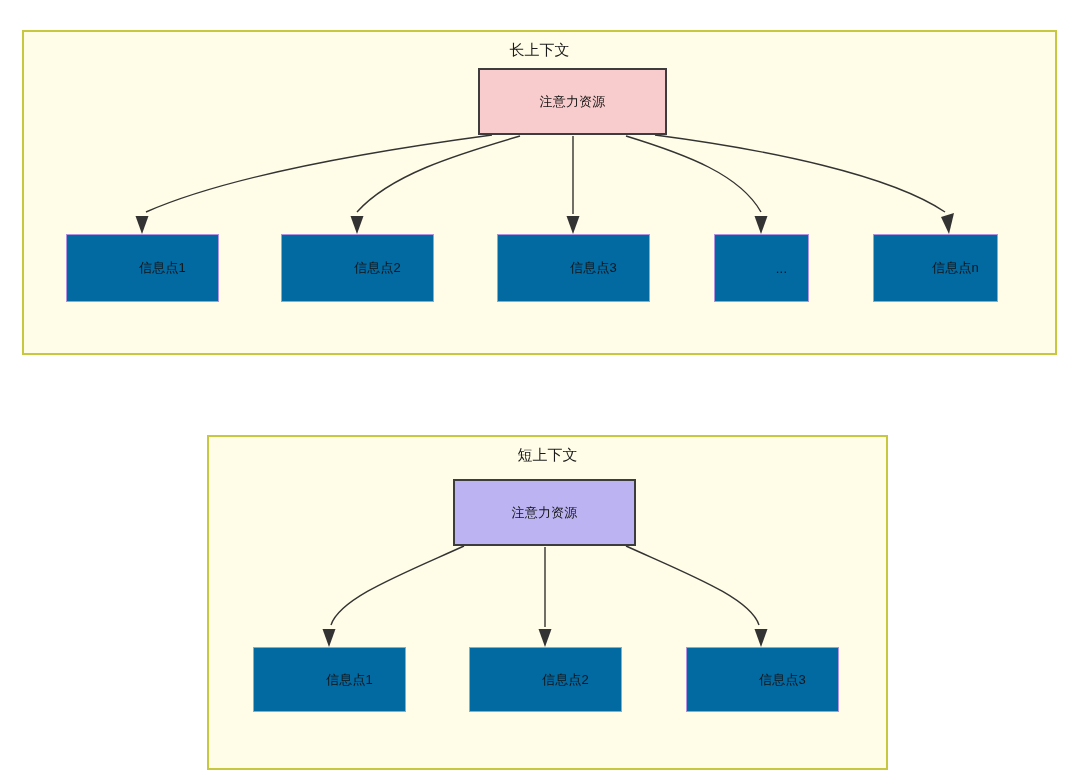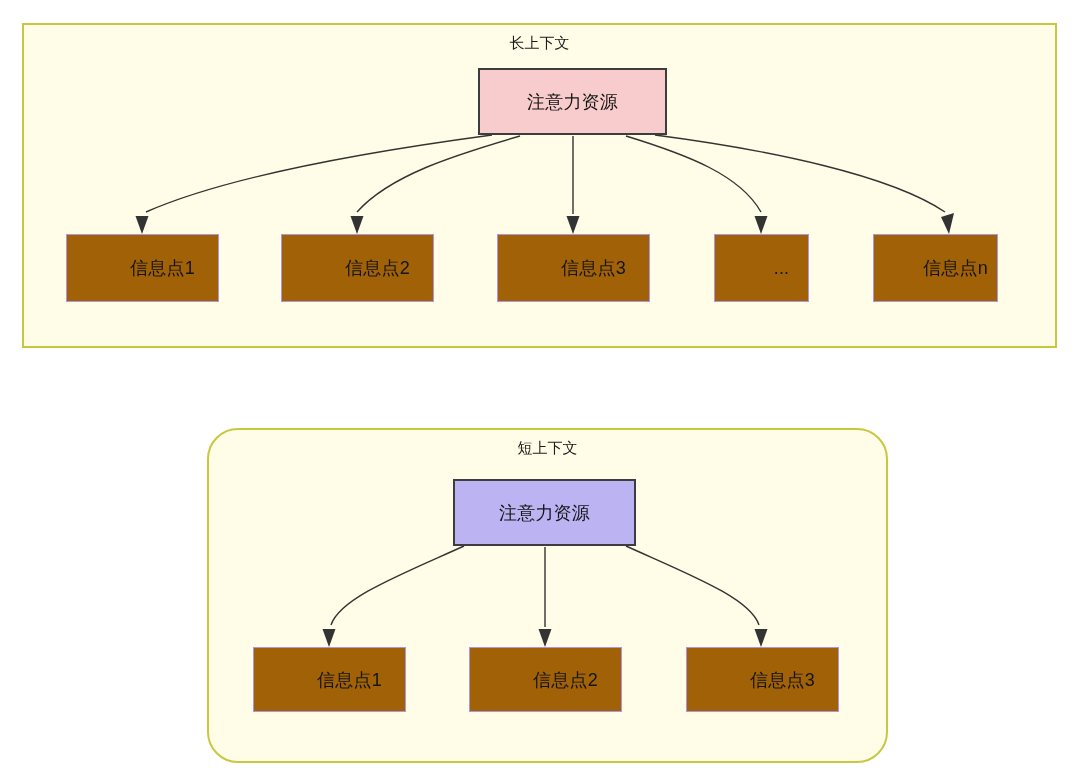--- a/index.html
+++ b/index.html
@@ -20,66 +20,66 @@
     left: 0;
     top: 0;
     width: 1080px;
     height: 774px;
   }
   .panel {
     position: absolute;
     background: #fffde7;
     border: 2px solid #c8c840;
     box-sizing: border-box;
+    margin-top: 7px;
   }
   #panel-long {
     left: 22px;
     top: 23px;
     width: 1035px;
     height: 325px;
   }
   #panel-short {
     left: 207px;
     top: 428px;
     width: 681px;
     height: 335px;
-    border-radius: 31px;
   }
   .panel-title {
     position: absolute;
     top: 8px;
     left: 0;
     width: 100%;
     text-align: center;
     font-size: 15px;
     color: #1a1a1a;
     line-height: 20px;
     white-space: nowrap;
   }
   .node {
     position: absolute;
     box-sizing: border-box;
     display: flex;
     align-items: center;
     justify-content: center;
-    font-size: 18px;
+    font-size: 13px;
     color: #141414;
     white-space: nowrap;
     letter-spacing: 0.2px;
   }
   .node-root-pink {
     background: #f8cccc;
     border: 2.5px solid #3d3d3d;
   }
   .node-root-blue {
     background: #bcb4f2;
     border: 2.5px solid #3d3d3d;
   }
   .node-leaf {
-    background: #a16207;
+    background: #0369a1;
     border: 1.5px solid #b193e0;
     padding-left: 40px;
   }
   svg.edges {
     position: absolute;
     left: 0;
     top: 0;
     width: 1080px;
     height: 774px;
     pointer-events: none;

